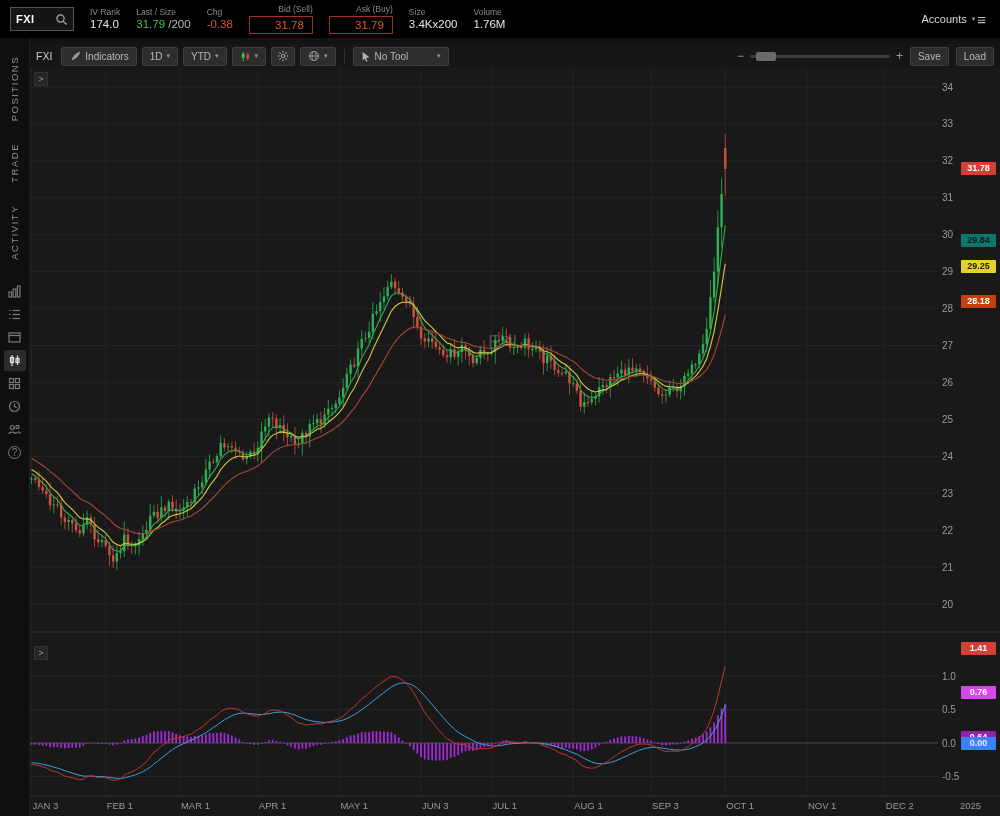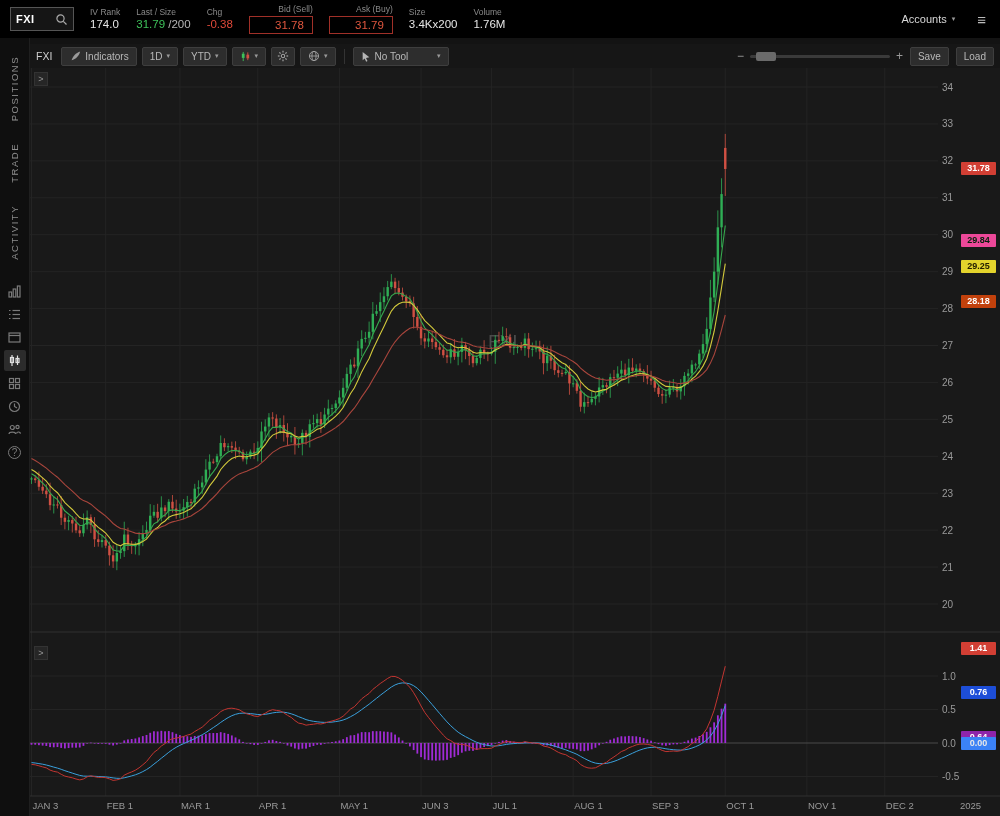--- a/index.html
+++ b/index.html
@@ -10,21 +10,21 @@
   .topbar{position:absolute;top:0;left:0;width:1000px;height:38px;background:#000;display:flex;align-items:center;gap:16px;padding:0 10px;z-index:10}
   .symbol-box{display:flex;align-items:center;justify-content:space-between;width:64px;height:24px;background:#151515;border:1px solid #555;padding:0 5px;cursor:pointer}
   .symtext{color:#fff;font-size:11px;font-weight:bold;letter-spacing:.5px}
   .qcol{display:flex;flex-direction:column;justify-content:center;line-height:1.25}
   .qlabel{font-size:8.5px;color:#8a8a8a;white-space:nowrap}
   .qvalue{font-size:11.5px;color:#e6e6e6;white-space:nowrap}
   .green{color:#3ec25a}.red{color:#e0493a}.dim{color:#b5b5b5}
   .quote-box{border:1px solid #a03028;color:#e0573f;font-size:11.5px;padding:1px 8px;min-width:64px;text-align:right;margin-top:1px}
   .namecol .qlabel{color:#5a9fd4;font-weight:bold}
   .namecol .qvalue{color:#f2f2f2}
-  .topbar-right{margin-left:auto;display:flex;gap:22px;padding-right:4px}
+  .topbar-right{margin-left:auto;display:flex;gap:2px;padding-right:4px}
   .accounts{display:flex;align-items:center;gap:5px;font-size:11px;color:#d8d8d8;cursor:pointer}
   .caret{font-size:7px;color:#9a9a9a}
   .hamburger{font-size:15px;color:#bbb;cursor:pointer}
 
   
   .sidebar{position:absolute;top:38px;left:0;width:30px;height:778px;background:#0f0f0f;border-right:1px solid #1f1f1f;display:flex;flex-direction:column;align-items:center;z-index:9}
   .vtab{writing-mode:vertical-rl;transform:rotate(180deg);color:#8f8f8f;font-size:9.5px;letter-spacing:1.5px;margin:11px 0;cursor:pointer}
   .sicon{width:22px;height:21px;display:flex;align-items:center;justify-content:center;cursor:pointer;border-radius:2px;margin:1px 0}
   .sicon svg{stroke:#7a7a7a;fill:none;stroke-width:1.2}
   .sicon.active{background:#2c2c2c}
@@ -872,20 +872,20 @@
     <text x="777.89" y="741" fill="#9a9a9a" font-size="9.5" text-anchor="start">NOV 1</text>
     <text x="855.8" y="741" fill="#9a9a9a" font-size="9.5" text-anchor="start">DEC 2</text>
     <text x="930" y="741" fill="#9a9a9a" font-size="9.5" text-anchor="start">2025</text>
   </svg>
 
 <div class="expander" style="top:72px">&gt;</div>
 <div class="expander" style="top:646px">&gt;</div>
 
 <div id="tags">
     <div class="ptag" style="top: 162.481px; background: rgb(210, 63, 52); color: rgb(255, 255, 255);">31.78</div>
-    <div class="ptag" style="top: 234.123px; background: #ec4899; color: rgb(3, 35, 11);">29.84</div>
+    <div class="ptag" style="top: 234.123px; background: #0f766e; color: rgb(3, 35, 11);">29.84</div>
     <div class="ptag" style="top: 260px; background: rgb(227, 211, 44); color: rgb(38, 32, 0);">29.25</div>
     <div class="ptag" style="top: 295.424px; background: #c2410c; color: rgb(255, 255, 255);">28.18</div>
     <div class="ptag" style="top: 642.03px; background: rgb(210, 63, 52); color: rgb(255, 255, 255);">1.41</div>
-    <div class="ptag" style="top: 685.58px; background: #1d4ed8; color: rgb(255, 255, 255);">0.76</div>
+    <div class="ptag" style="top: 685.58px; background: #d946ef; color: rgb(255, 255, 255);">0.76</div>
     <div class="ptag" style="top: 731px; background: rgb(142, 36, 170); color: rgb(255, 255, 255);">0.64</div>
     <div class="ptag" style="top: 736.5px; background: #3b82f6; color: rgb(232, 232, 232);">0.00</div>
   </div>
 
 </body></html>

